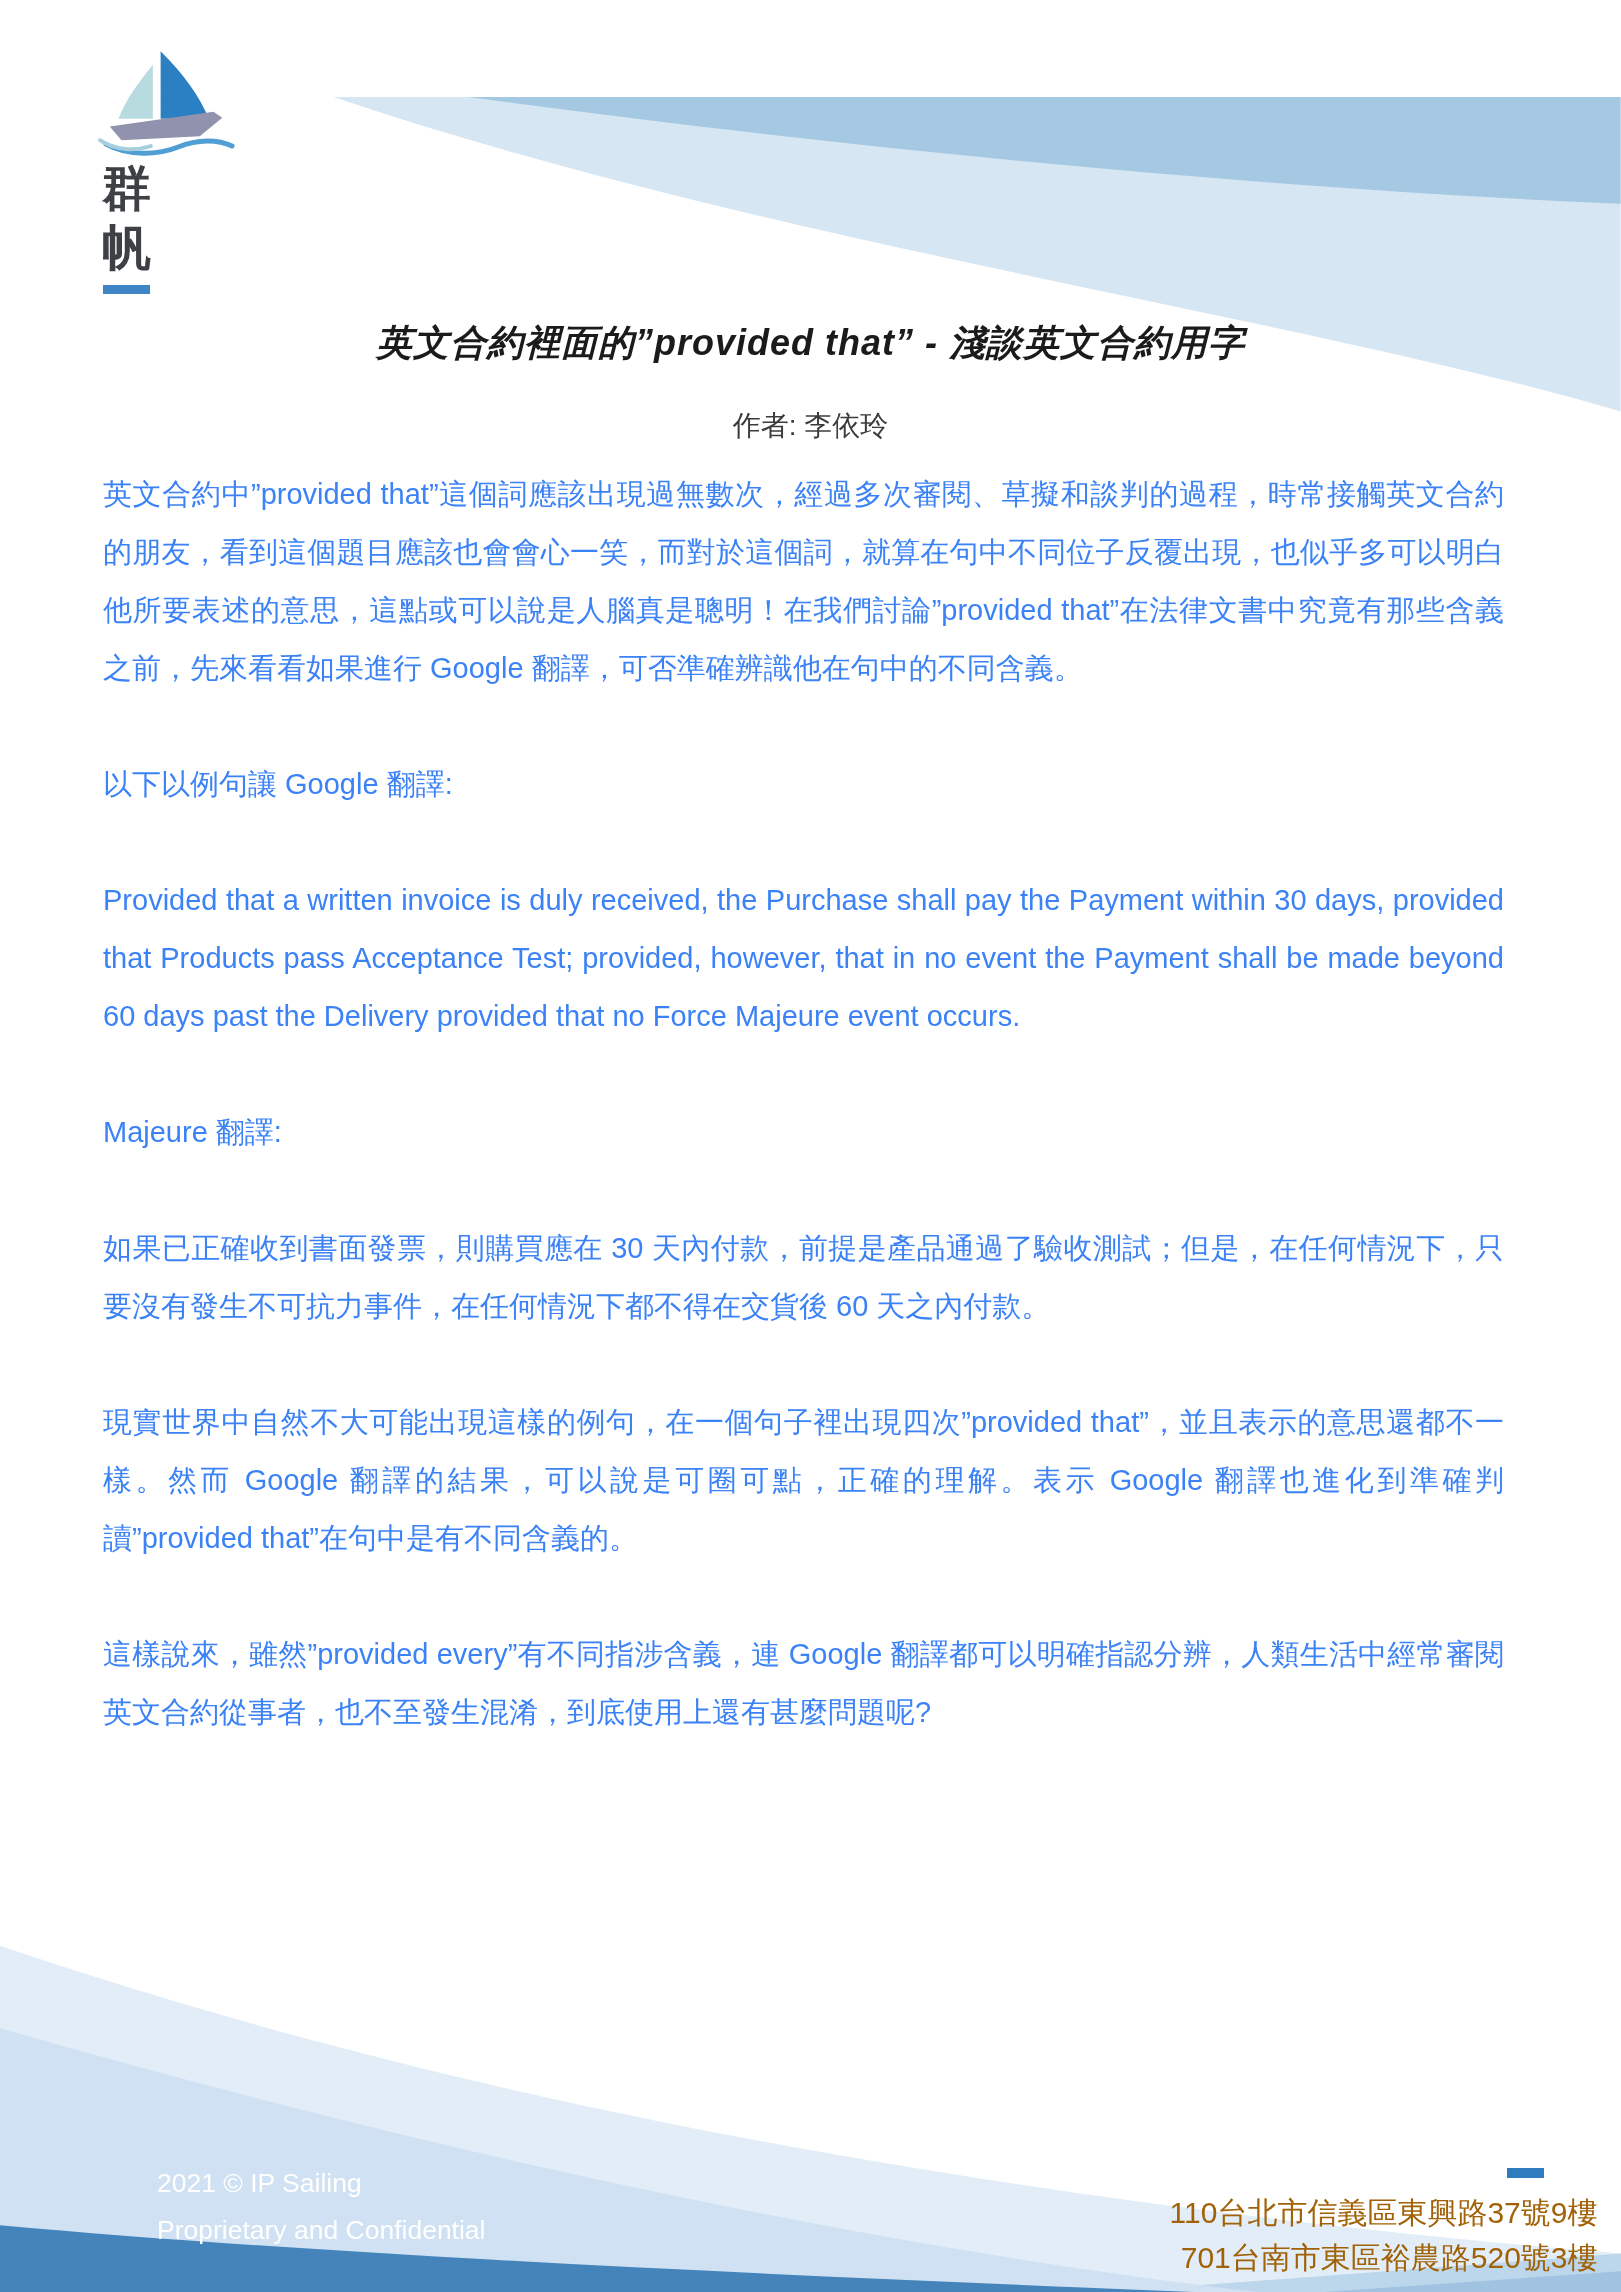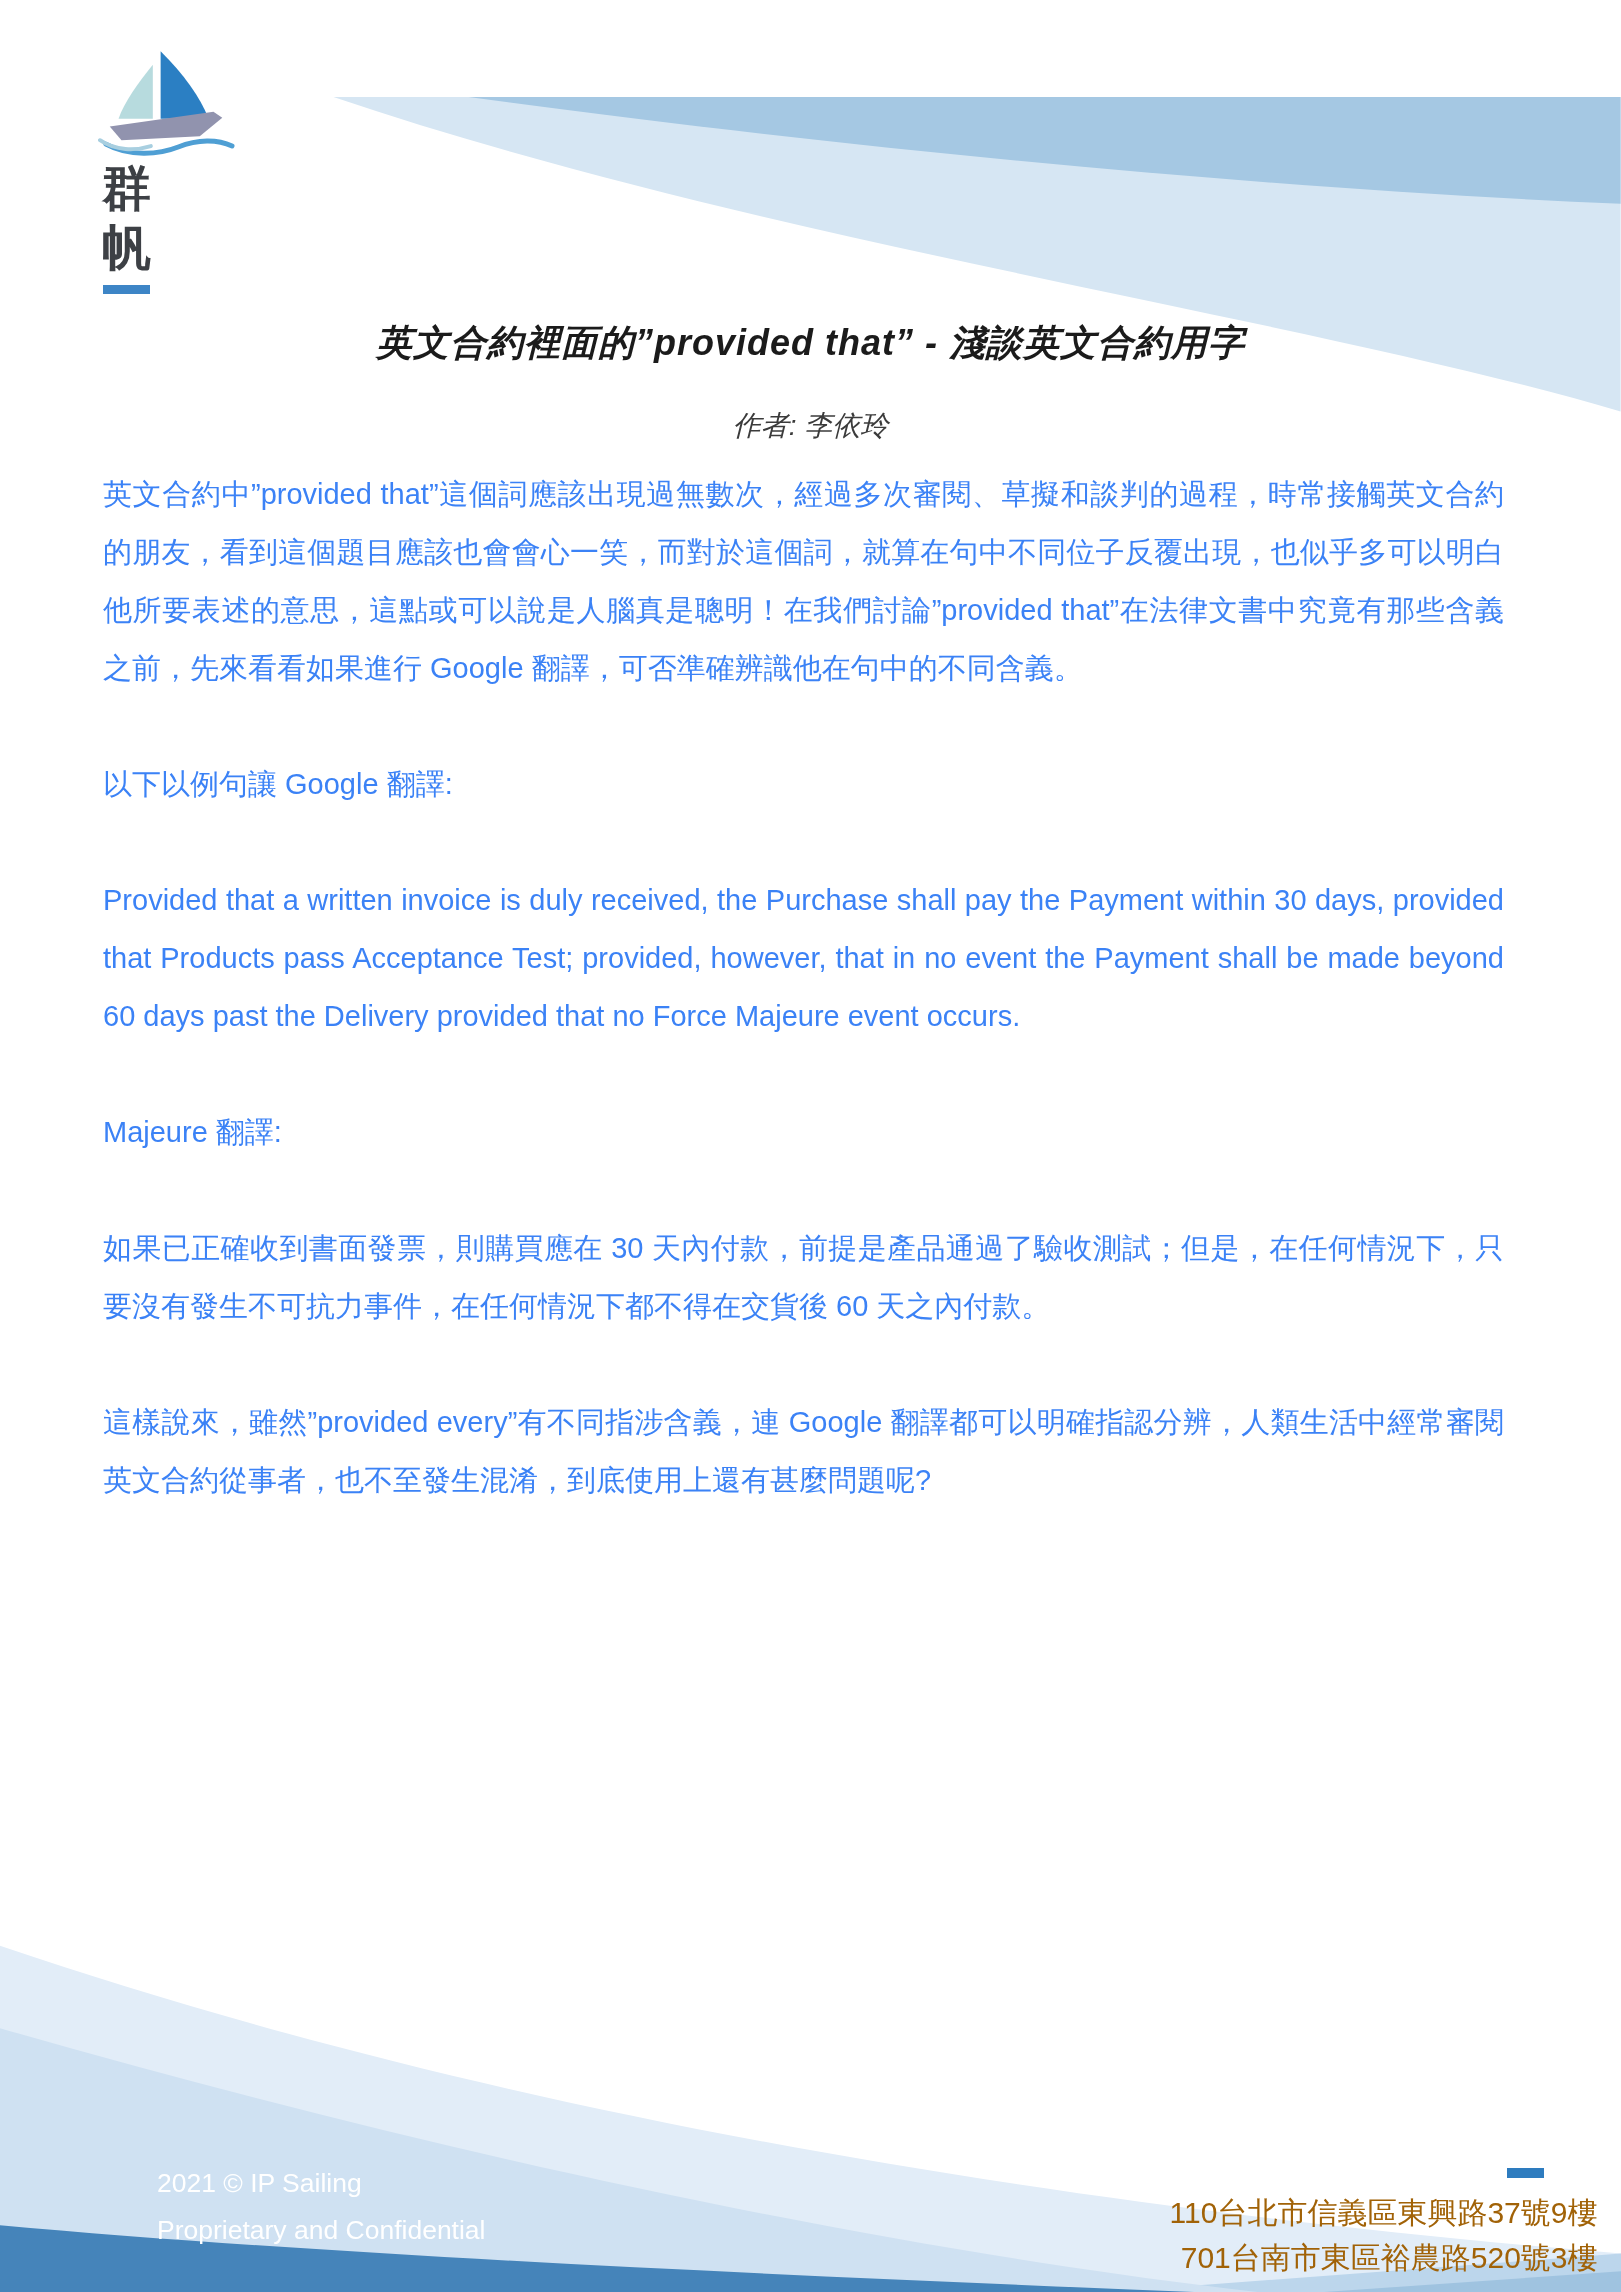--- a/index.html
+++ b/index.html
@@ -23,21 +23,21 @@
   .brand span{display:block;}
   .brand-dash{position:absolute;left:103px;top:285px;width:47px;height:8.8px;background:#3d85c6;z-index:2;}
 
   .title{
     position:absolute;left:59px;right:59px;top:295px;z-index:2;
     text-align:center;font-size:36px;font-weight:bold;color:#1b1b1b;
     letter-spacing:1px;white-space:nowrap;font-style:italic;
   }
   .author{
     position:absolute;left:0;right:0;top:407px;z-index:2;
-    text-align:center;font-size:28px;color:#3b3b3b;font-style:italic;
+    text-align:center;font-size:28px;color:#3b3b3b;
   }
 
   .content{position:absolute;left:103px;width:1417px;top:465px;z-index:2;}
   .content p{
     margin:0 16px 58px 0;
     font-size:29px;line-height:58px;color:#3b82f6;
     text-align:justify;
   }
 
   .footer-copy{
@@ -86,20 +86,21 @@
 
   <h1 class="title">英文合約裡面的”provided that”  -  淺談英文合約用字</h1>
   <div class="author">作者:  李依玲</div>
 
   <div class="content">
     <p>英文合約中”provided that”這個詞應該出現過無數次，經過多次審閱、草擬和談判的過程，時常接觸英文合約的朋友，看到這個題目應該也會會心一笑，而對於這個詞，就算在句中不同位子反覆出現，也似乎多可以明白他所要表述的意思，這點或可以說是人腦真是聰明！在我們討論”provided that”在法律文書中究竟有那些含義之前，先來看看如果進行 Google 翻譯，可否準確辨識他在句中的不同含義。</p>
     <p>以下以例句讓 Google  翻譯:</p>
     <p>Provided that a written invoice is duly received, the Purchase shall pay the Payment within 30 days, provided that Products pass Acceptance Test; provided, however, that in no event the Payment shall be made beyond 60 days past the Delivery provided that no Force Majeure event occurs.</p>
     <p>Majeure 翻譯:</p>
     <p>如果已正確收到書面發票，則購買應在 30 天內付款，前提是產品通過了驗收測試；但是，在任何情況下，只要沒有發生不可抗力事件，在任何情況下都不得在交貨後 60 天之內付款。</p>
+    <p>現實世界中自然不大可能出現這樣的例句，在一個句子裡出現四次”provided that”，並且表示的意思還都不一樣。然而 Google 翻譯的結果，可以說是可圈可點，正確的理解。表示 Google 翻譯也進化到準確判讀”provided that”在句中是有不同含義的。</p>
     <p>這樣說來，雖然”provided every”有不同指涉含義，連 Google 翻譯都可以明確指認分辨，人類生活中經常審閱英文合約從事者，也不至發生混淆，到底使用上還有甚麼問題呢?</p>
   </div>
 
   <div class="footer-copy l1">2021 © IP Sailing</div>
   <div class="footer-copy l2">Proprietary and Confidential</div>
 
   <div class="addr-dash"></div>
   <div class="addr">
     <span>110台北市信義區東興路37號9樓</span>
     <span>701台南市東區裕農路520號3樓</span>

